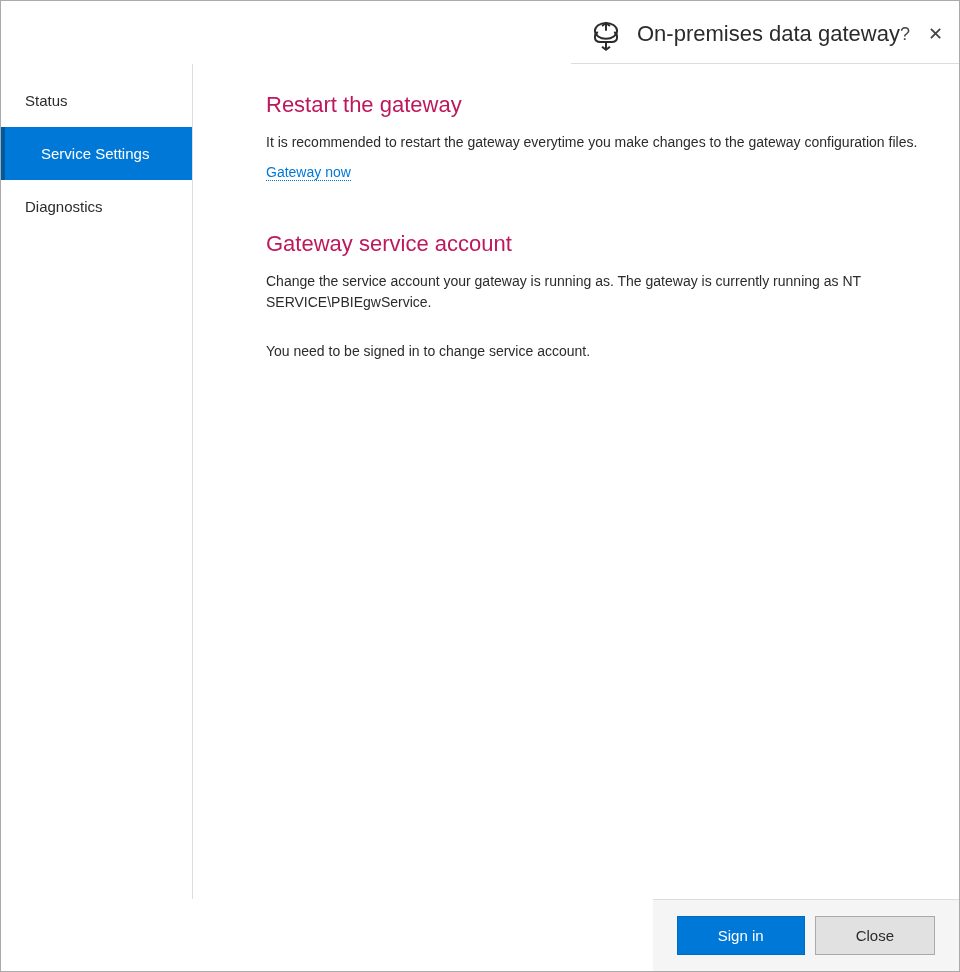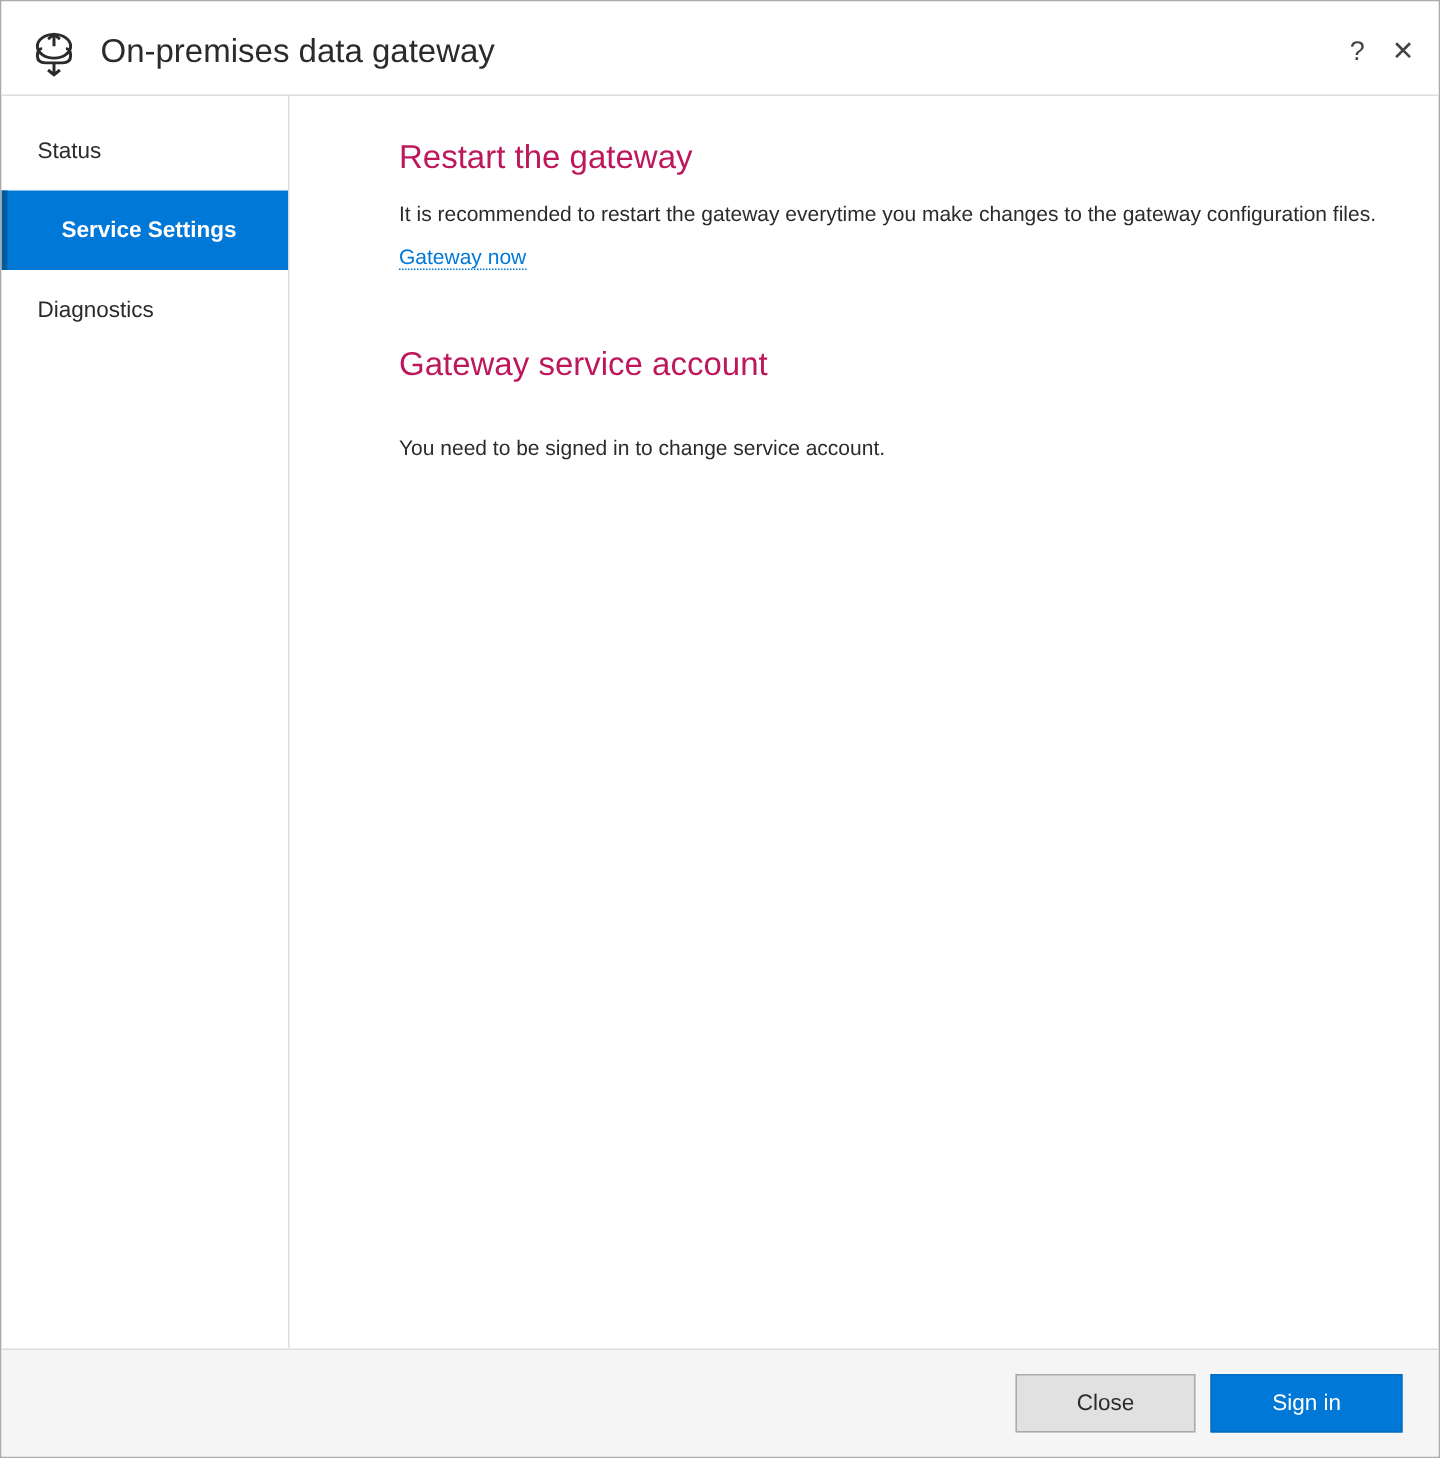--- a/index.html
+++ b/index.html
@@ -18,20 +18,21 @@
     }
 
     .window {
       width: 960px;
       height: 972px;
       background: #ffffff;
       border: 1px solid #aaa;
       display: flex;
       flex-direction: column;
       box-shadow: 2px 2px 10px rgba(0,0,0,0.3);
+      align-items: flex-end;
     }
 
     .title-bar {
       display: flex;
       align-items: center;
       padding: 14px 16px 10px 16px;
       background: #ffffff;
       border-bottom: 1px solid #ddd;
       position: relative;
     }
@@ -84,21 +85,21 @@
       font-size: 15px;
       color: #2b2b2b;
       cursor: pointer;
       border-left: 4px solid transparent;
     }
 
     .sidebar-item.active {
       background: #0078d7;
       color: #ffffff;
       border-left: 4px solid #005a9e;
-      font-weight: 700;
+      font-weight: 400;
       padding-left: 36px;
     }
 
     .main-content {
       flex: 1;
       padding: 28px 36px;
       overflow-y: auto;
       background: #ffffff;
     }
 
@@ -199,25 +200,26 @@
     <div class="main-content">
 
       <div class="section-divider">
         <h2 class="section-title">Restart the gateway</h2>
         <p class="section-description">It is recommended to restart the gateway everytime you make changes to the gateway configuration files.</p>
         <a class="restart-link">Gateway now</a>
       </div>
 
       <div>
         <h2 class="section-title">Gateway service account</h2>
+        <p class="section-description">Change the service account your gateway is running as. The gateway is currently running as NT SERVICE\PBIEgwService.</p>
         <br>
         <p class="section-description">You need to be signed in to change service account.</p>
       </div>
 
     </div>
   </div>
 
   <div class="footer">
+    <button class="btn btn-primary">Sign in</button>
     <button class="btn btn-secondary">Close</button>
-    <button class="btn btn-primary">Sign in</button>
   </div>
 
 </div>
 
 </body></html>

